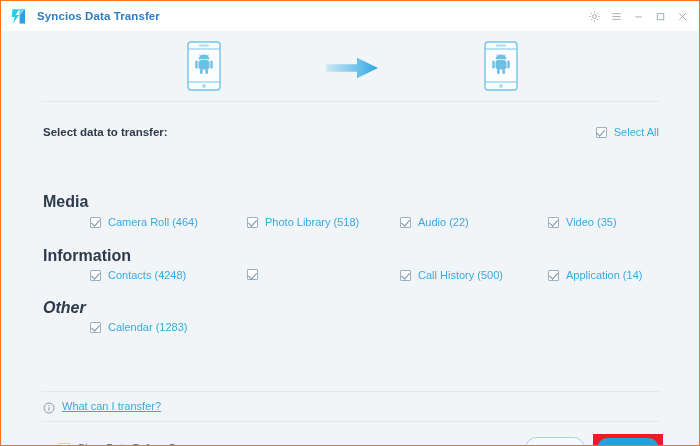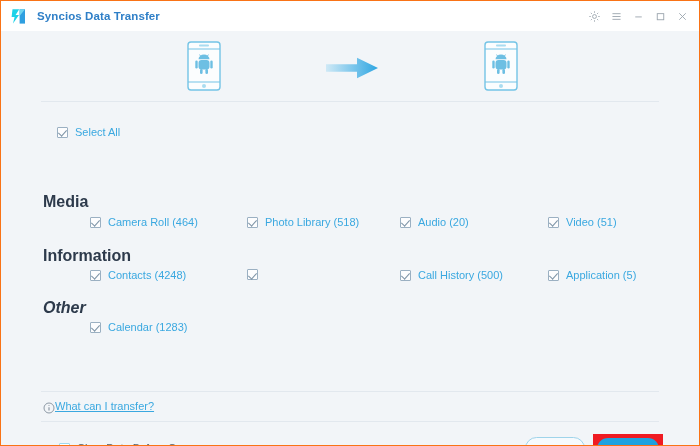--- a/index.html
+++ b/index.html
@@ -178,20 +178,21 @@
   .col3 { left: 357px; }
   .col4 { left: 505px; }
 
   
   .help-link {
     position: absolute;
     top: 369px;
     left: 42px;
     display: flex;
     align-items: center;
+    gap: 7px;
   }
   .info-ico {
     width: 12px; height: 12px;
     flex: 0 0 auto;
     color: #8d99a5;
   }
   .help-text {
     font-size: 11px;
     color: #3aa8e0;
     text-decoration: underline;
@@ -337,62 +338,63 @@
             <path d="M11.5 18.2a5.5 4.6 0 0 1 11 0z"></path>
             <path d="M12.6 13.6l1.6 2.4M21.4 13.6l-1.6 2.4" stroke="#6dbfe3" stroke-width="1"></path>
           </g>
         </svg>
       </div>
     </div>
 
     <div class="divider top"></div>
 
     <div class="select-header">
+      <div class="section-title">Select data to transfer:</div>
       <div class="cb-row">
         <span class="cbox checked"></span>
         <span class="cb-label">Select All</span>
       </div>
     </div>
 
     <div class="group-heading g-media-h">Media</div>
     <div class="item-row g-media-r">
       <div class="item col1 cb-row">
         <span class="cbox checked"></span>
         <span class="cb-label">Camera Roll (464)</span>
       </div>
       <div class="item col2 cb-row">
         <span class="cbox checked"></span>
         <span class="cb-label">Photo Library (518)</span>
       </div>
       <div class="item col3 cb-row">
         <span class="cbox checked"></span>
-        <span class="cb-label">Audio (20)</span>
+        <span class="cb-label">Audio (22)</span>
       </div>
       <div class="item col4 cb-row">
         <span class="cbox checked"></span>
-        <span class="cb-label">Video (51)</span>
+        <span class="cb-label">Video (35)</span>
       </div>
     </div>
 
     <div class="group-heading g-info-h">Information</div>
     <div class="item-row g-info-r">
       <div class="item col1 cb-row">
         <span class="cbox checked"></span>
         <span class="cb-label">Contacts (4248)</span>
       </div>
       <div class="item col2 cb-row">
         <span class="cbox checked"></span>
       </div>
       <div class="item col3 cb-row">
         <span class="cbox checked"></span>
         <span class="cb-label">Call History (500)</span>
       </div>
       <div class="item col4 cb-row">
         <span class="cbox checked"></span>
-        <span class="cb-label">Application (5)</span>
+        <span class="cb-label">Application (14)</span>
       </div>
     </div>
 
     <div class="group-heading g-other-h">Other</div>
     <div class="item-row g-other-r">
       <div class="item col1 cb-row">
         <span class="cbox checked"></span>
         <span class="cb-label">Calendar (1283)</span>
       </div>
     </div>

